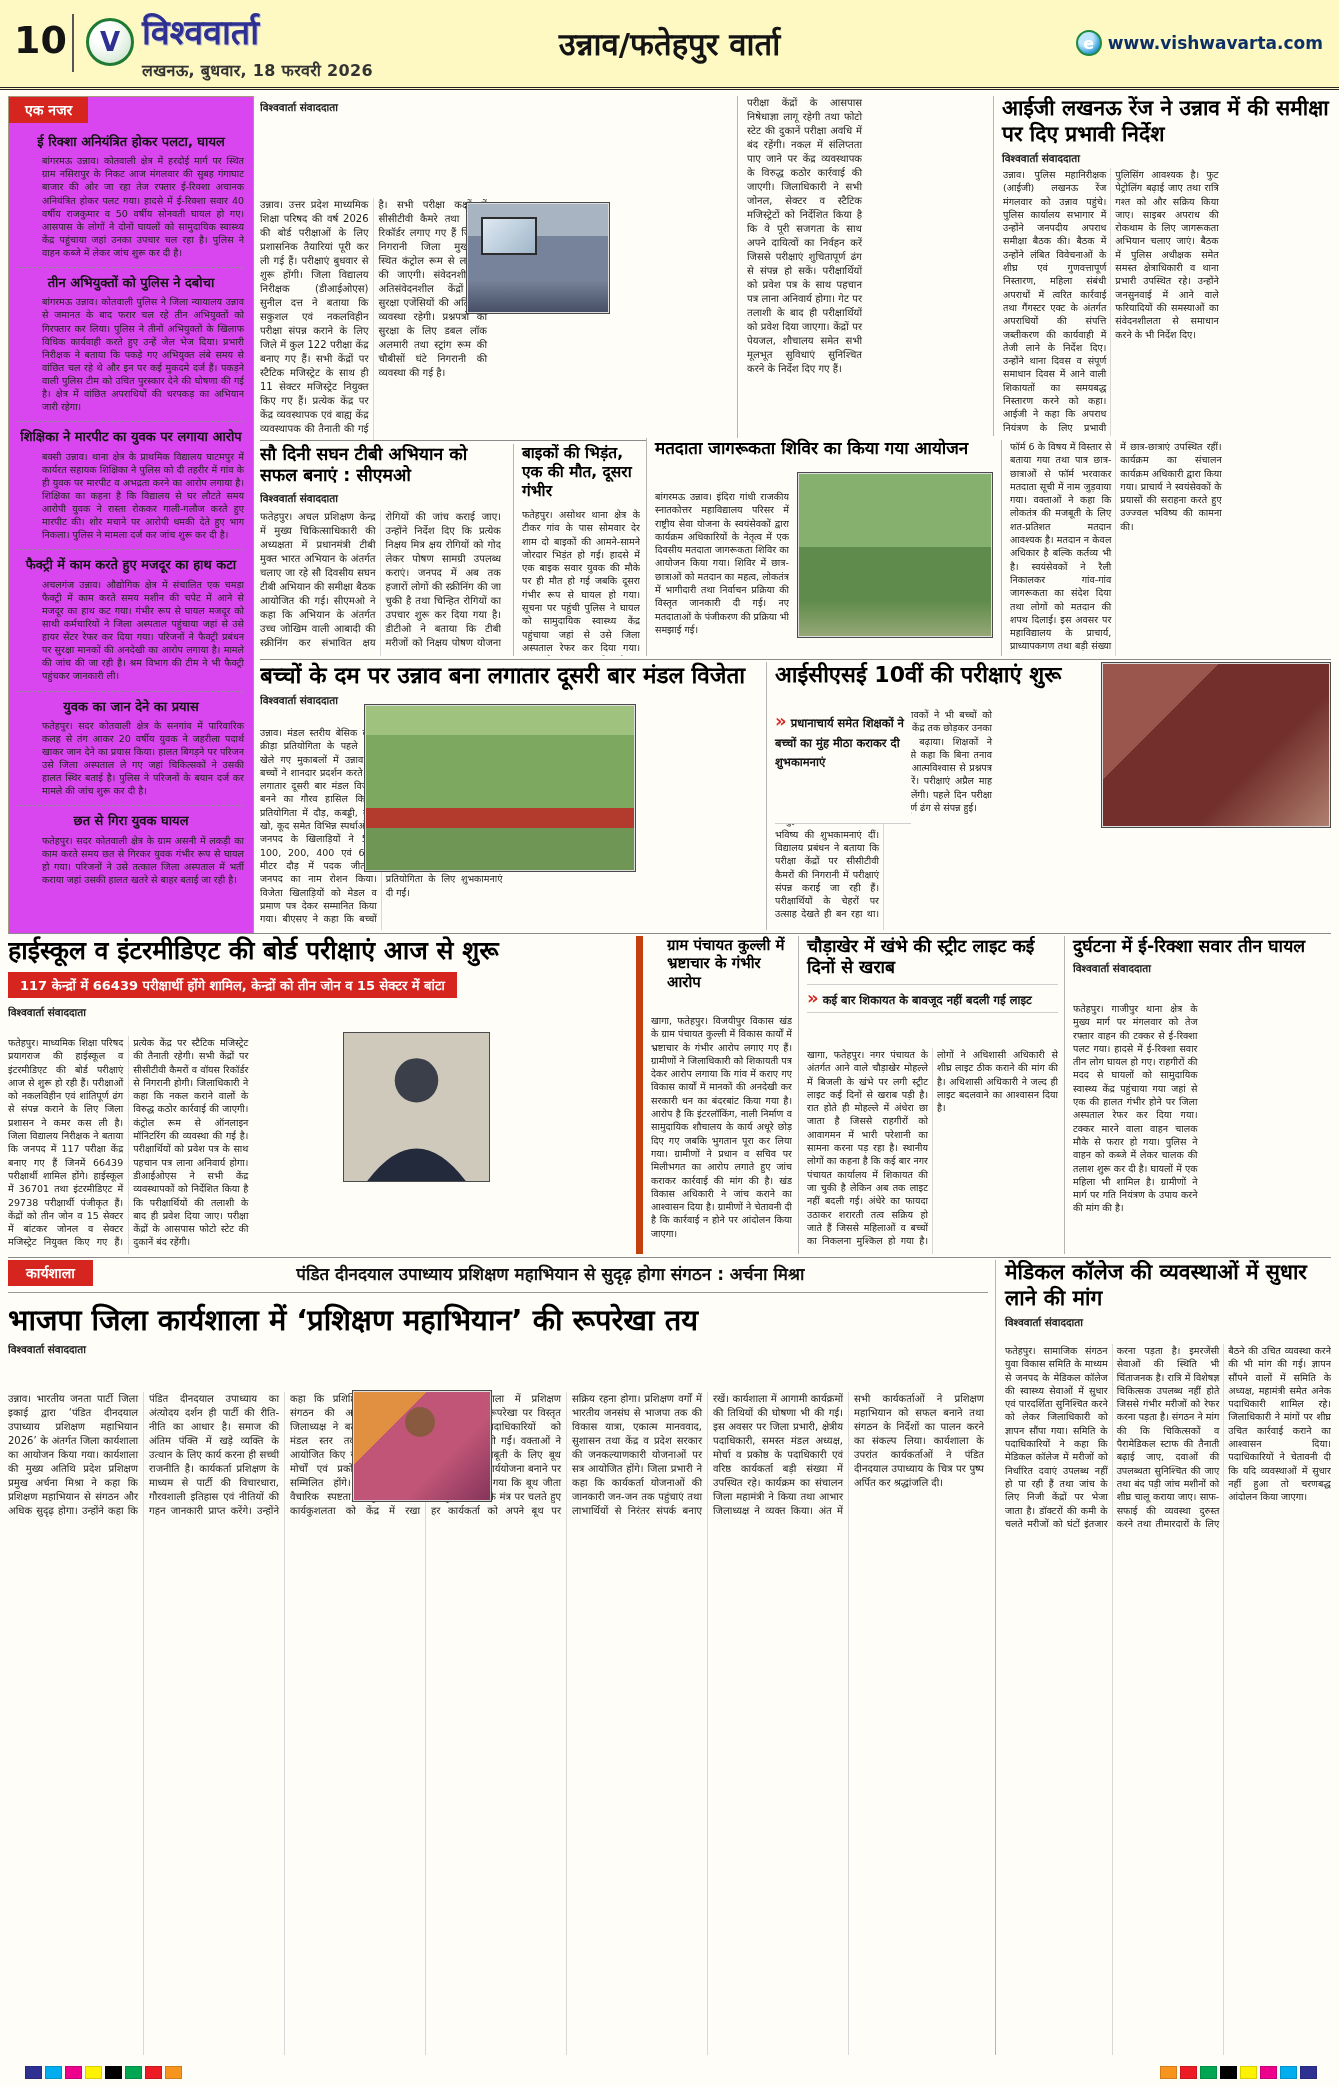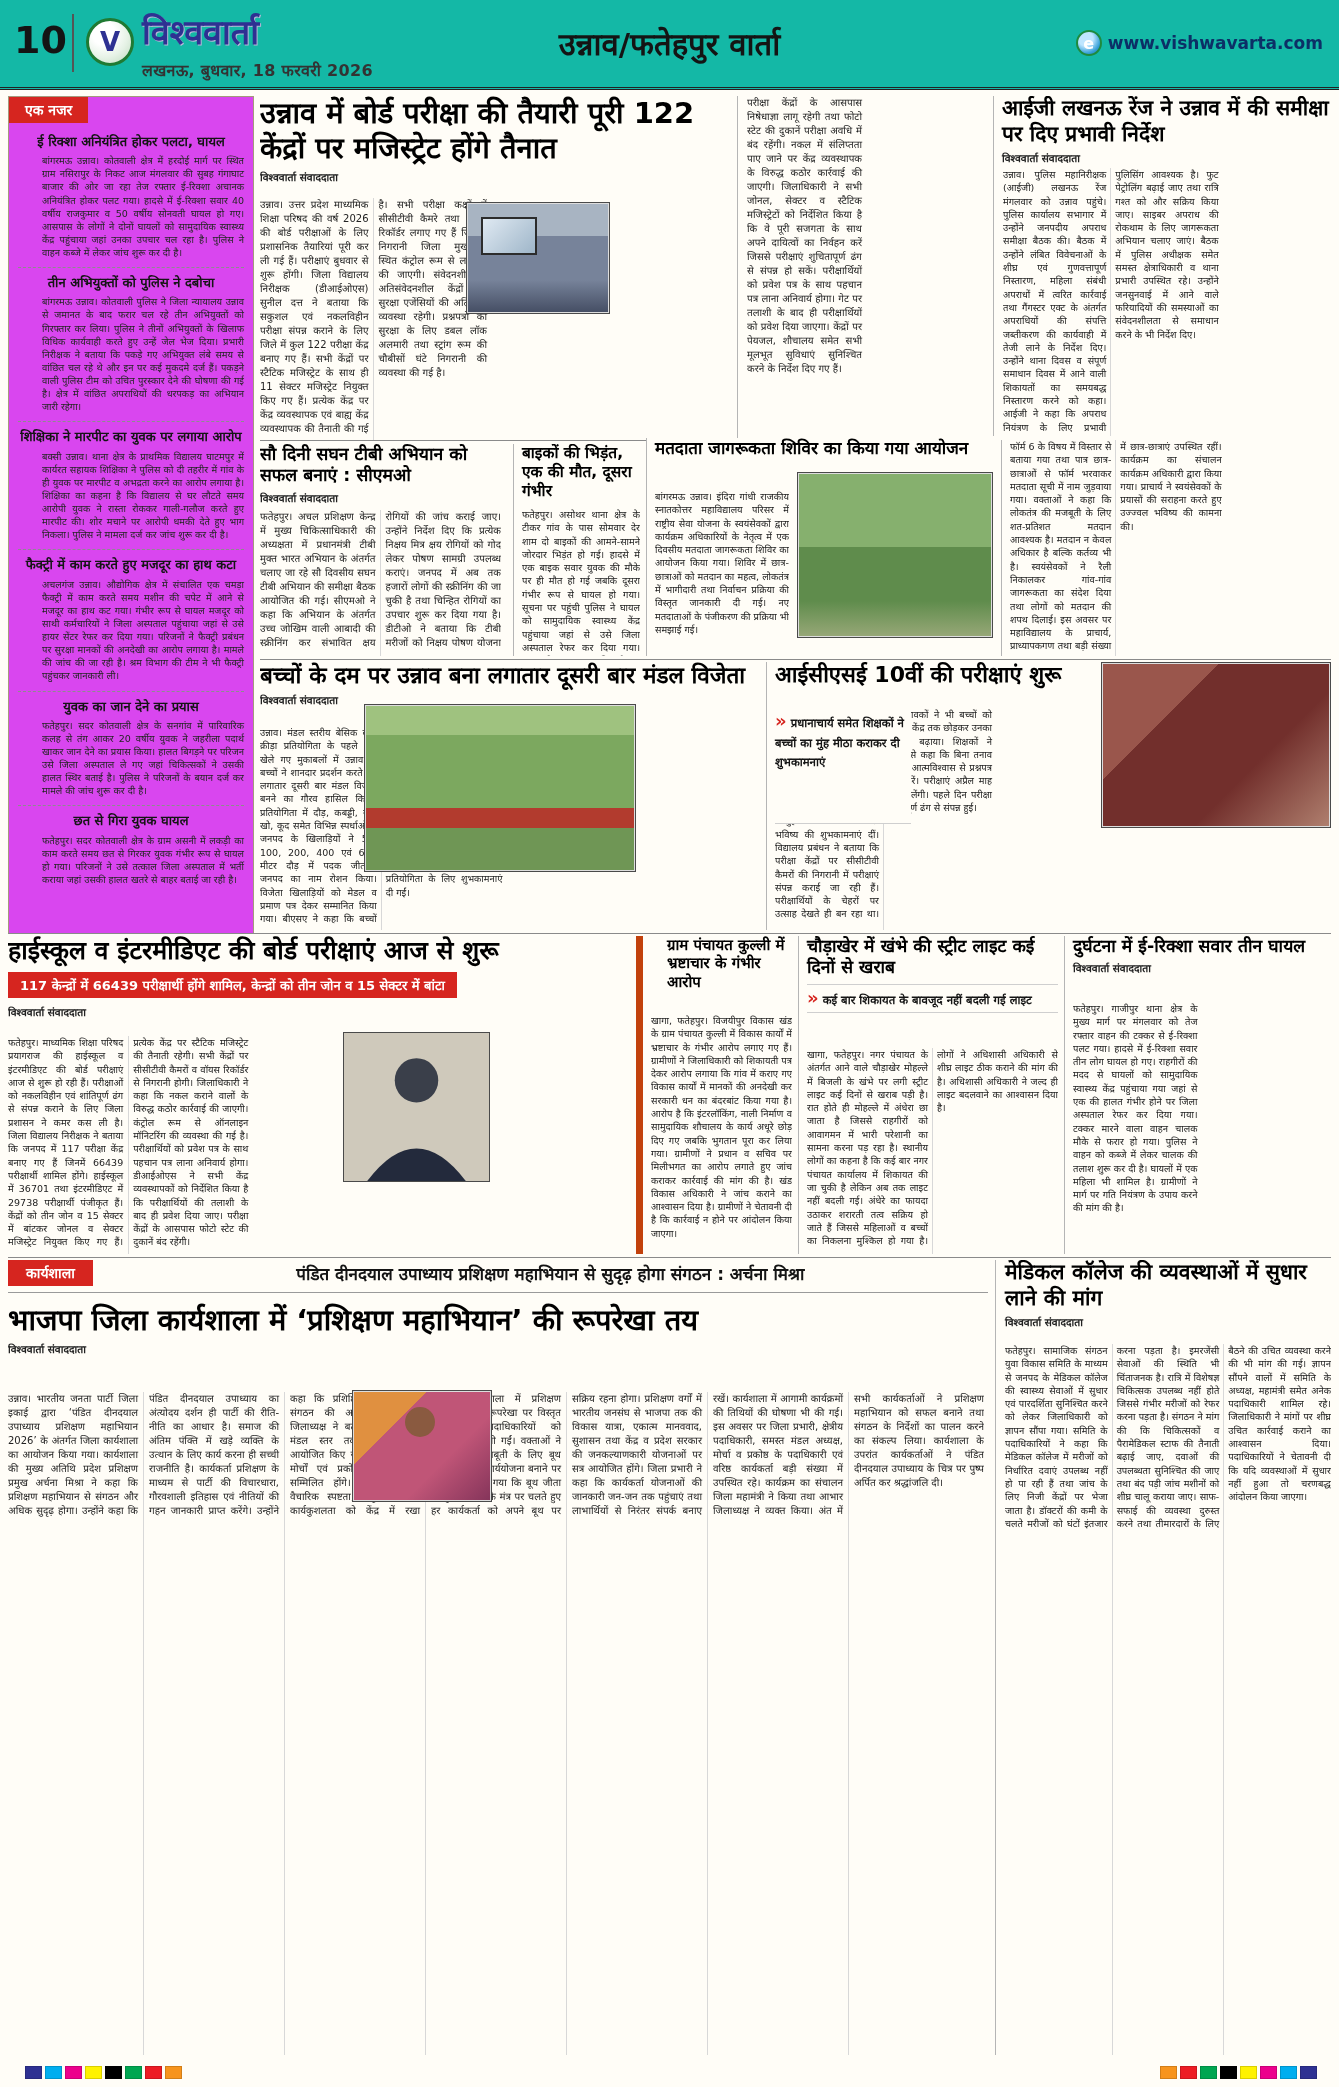--- a/index.html
+++ b/index.html
@@ -1,21 +1,21 @@
 <!DOCTYPE html>
 <html lang="hi"><head>
 <meta charset="utf-8">
 <style>
   * { margin:0; padding:0; box-sizing:border-box; }
   html,body { background:#e8e8e8; }
   body { font-family:"DejaVu Sans","Liberation Sans",sans-serif; color:#141414; }
   .page { position:relative; width:1339px; height:2087px; margin:0 auto; background:#fffdf7; overflow:hidden; }
 
   
-  .masthead { position:absolute; top:0; left:0; right:0; height:90px; border-bottom:3px double #222; background:#14b8a6; }
+  .masthead { position:absolute; top:0; left:0; right:0; height:90px; border-bottom:3px double #222; background:#fef9c3; }
   .pagenum { position:absolute; left:14px; top:18px; font-size:38px; font-weight:700; }
   .pagenum-rule { position:absolute; left:72px; top:14px; height:58px; width:0; border-left:2px solid #555; }
   .brand-logo { position:absolute; left:86px; top:18px; width:48px; height:48px; border-radius:50%;
     background:radial-gradient(circle at 35% 30%, #ffffff 0 28%, #e6f2e6 60%, #bcd9bc);
     border:3px solid #1f7a33; color:#2e3192; font-size:26px; font-weight:700; display:flex; align-items:center; justify-content:center; }
   .brand { position:absolute; left:142px; top:14px; }
   .brand-name { font-size:34px; font-weight:700; color:#2e3192; text-shadow:1px 1px 0 #b8b8d8; line-height:1.1; }
   .brand-sub { font-size:16px; font-weight:700; color:#333; margin-top:8px; letter-spacing:.3px; }
   .section-title { position:absolute; left:50%; top:22px; transform:translateX(-50%); font-size:31px; font-weight:700; white-space:nowrap; }
   .website { position:absolute; right:16px; top:30px; display:flex; align-items:center; gap:6px; font-size:17px; font-weight:700; color:#0c2f66; }
@@ -168,21 +168,20 @@
       <p>फतेहपुर। सदर कोतवाली क्षेत्र के सनगांव में पारिवारिक कलह से तंग आकर 20 वर्षीय युवक ने जहरीला पदार्थ खाकर जान देने का प्रयास किया। हालत बिगड़ने पर परिजन उसे जिला अस्पताल ले गए जहां चिकित्सकों ने उसकी हालत स्थिर बताई है। पुलिस ने परिजनों के बयान दर्ज कर मामले की जांच शुरू कर दी है।</p>
     </div>
     <div class="brief">
       <h3>छत से गिरा युवक घायल</h3>
       <p>फतेहपुर। सदर कोतवाली क्षेत्र के ग्राम असनी में लकड़ी का काम करते समय छत से गिरकर युवक गंभीर रूप से घायल हो गया। परिजनों ने उसे तत्काल जिला अस्पताल में भर्ती कराया जहां उसकी हालत खतरे से बाहर बताई जा रही है।</p>
     </div>
   </aside>
 
   <article class="block art-board-exam">
     <div class="be-left">
-      <h1 class="hl">उन्नाव में बोर्ड परीक्षा की तैयारी पूरी 122 केंद्रों पर मजिस्ट्रेट होंगे तैनात</h1>
       <div class="byline">विश्ववार्ता संवाददाता</div>
       <div class="body-text be-left-body">उन्नाव। उत्तर प्रदेश माध्यमिक शिक्षा परिषद की वर्ष 2026 की बोर्ड परीक्षाओं के लिए प्रशासनिक तैयारियां पूरी कर ली गई हैं। परीक्षाएं बुधवार से शुरू होंगी। जिला विद्यालय निरीक्षक (डीआईओएस) सुनील दत्त ने बताया कि सकुशल एवं नकलविहीन परीक्षा संपन्न कराने के लिए जिले में कुल 122 परीक्षा केंद्र बनाए गए हैं। सभी केंद्रों पर स्टैटिक मजिस्ट्रेट के साथ ही 11 सेक्टर मजिस्ट्रेट नियुक्त किए गए हैं। प्रत्येक केंद्र पर केंद्र व्यवस्थापक एवं बाह्य केंद्र व्यवस्थापक की तैनाती की गई है। सभी परीक्षा कक्षों में सीसीटीवी कैमरे तथा वॉयस रिकॉर्डर लगाए गए हैं जिनकी निगरानी जिला मुख्यालय स्थित कंट्रोल रूम से लगातार की जाएगी। संवेदनशील व अतिसंवेदनशील केंद्रों पर सुरक्षा एजेंसियों की अतिरिक्त व्यवस्था रहेगी। प्रश्नपत्रों की सुरक्षा के लिए डबल लॉक अलमारी तथा स्ट्रांग रूम की चौबीसों घंटे निगरानी की व्यवस्था की गई है।</div>
       <div class="photo be-photo">
           <span class="screen"></span>
         </div>
     </div>
     <div class="body-text be-right">परीक्षा केंद्रों के आसपास निषेधाज्ञा लागू रहेगी तथा फोटो स्टेट की दुकानें परीक्षा अवधि में बंद रहेंगी। नकल में संलिप्तता पाए जाने पर केंद्र व्यवस्थापक के विरुद्ध कठोर कार्रवाई की जाएगी। जिलाधिकारी ने सभी जोनल, सेक्टर व स्टैटिक मजिस्ट्रेटों को निर्देशित किया है कि वे पूरी सजगता के साथ अपने दायित्वों का निर्वहन करें जिससे परीक्षाएं शुचितापूर्ण ढंग से संपन्न हो सकें। परीक्षार्थियों को प्रवेश पत्र के साथ पहचान पत्र लाना अनिवार्य होगा। गेट पर तलाशी के बाद ही परीक्षार्थियों को प्रवेश दिया जाएगा। केंद्रों पर पेयजल, शौचालय समेत सभी मूलभूत सुविधाएं सुनिश्चित करने के निर्देश दिए गए हैं।</div>
   </article>
 
   <article class="block art-ig bl">

